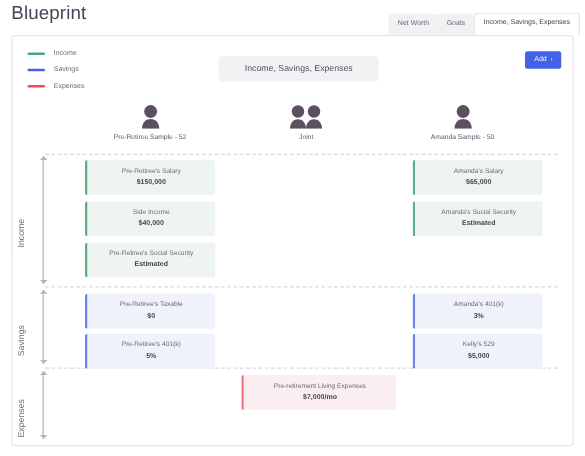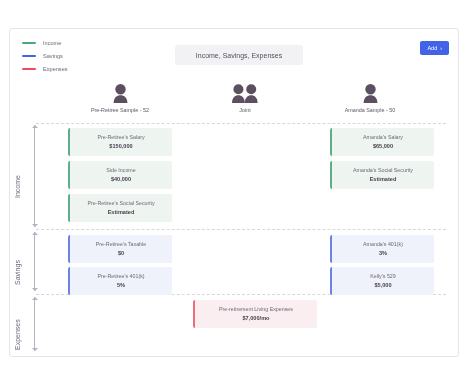--- a/index.html
+++ b/index.html
@@ -150,20 +150,28 @@
   
   .col1 { left: 58px; }
   .col3 { left: 320px; }
   .colJ { left: 183px; }
 </style>
 </head>
 <body>
 
 <div class="page">
 
+  <div class="topbar">
+    <div class="app-title">Blueprint</div>
+    <div class="tabs">
+      <div class="tab">Net Worth</div>
+      <div class="tab">Goals</div>
+      <div class="tab active">Income, Savings, Expenses</div>
+    </div>
+  </div>
 
   <div class="card">
 
     <div class="legend">
       <div class="legend-row">
         <span class="legend-swatch" style="background:#4aa87a"></span>
         <span class="legend-label">Income</span>
       </div>
       <div class="legend-row">
         <span class="legend-swatch" style="background:#4263e8"></span>

